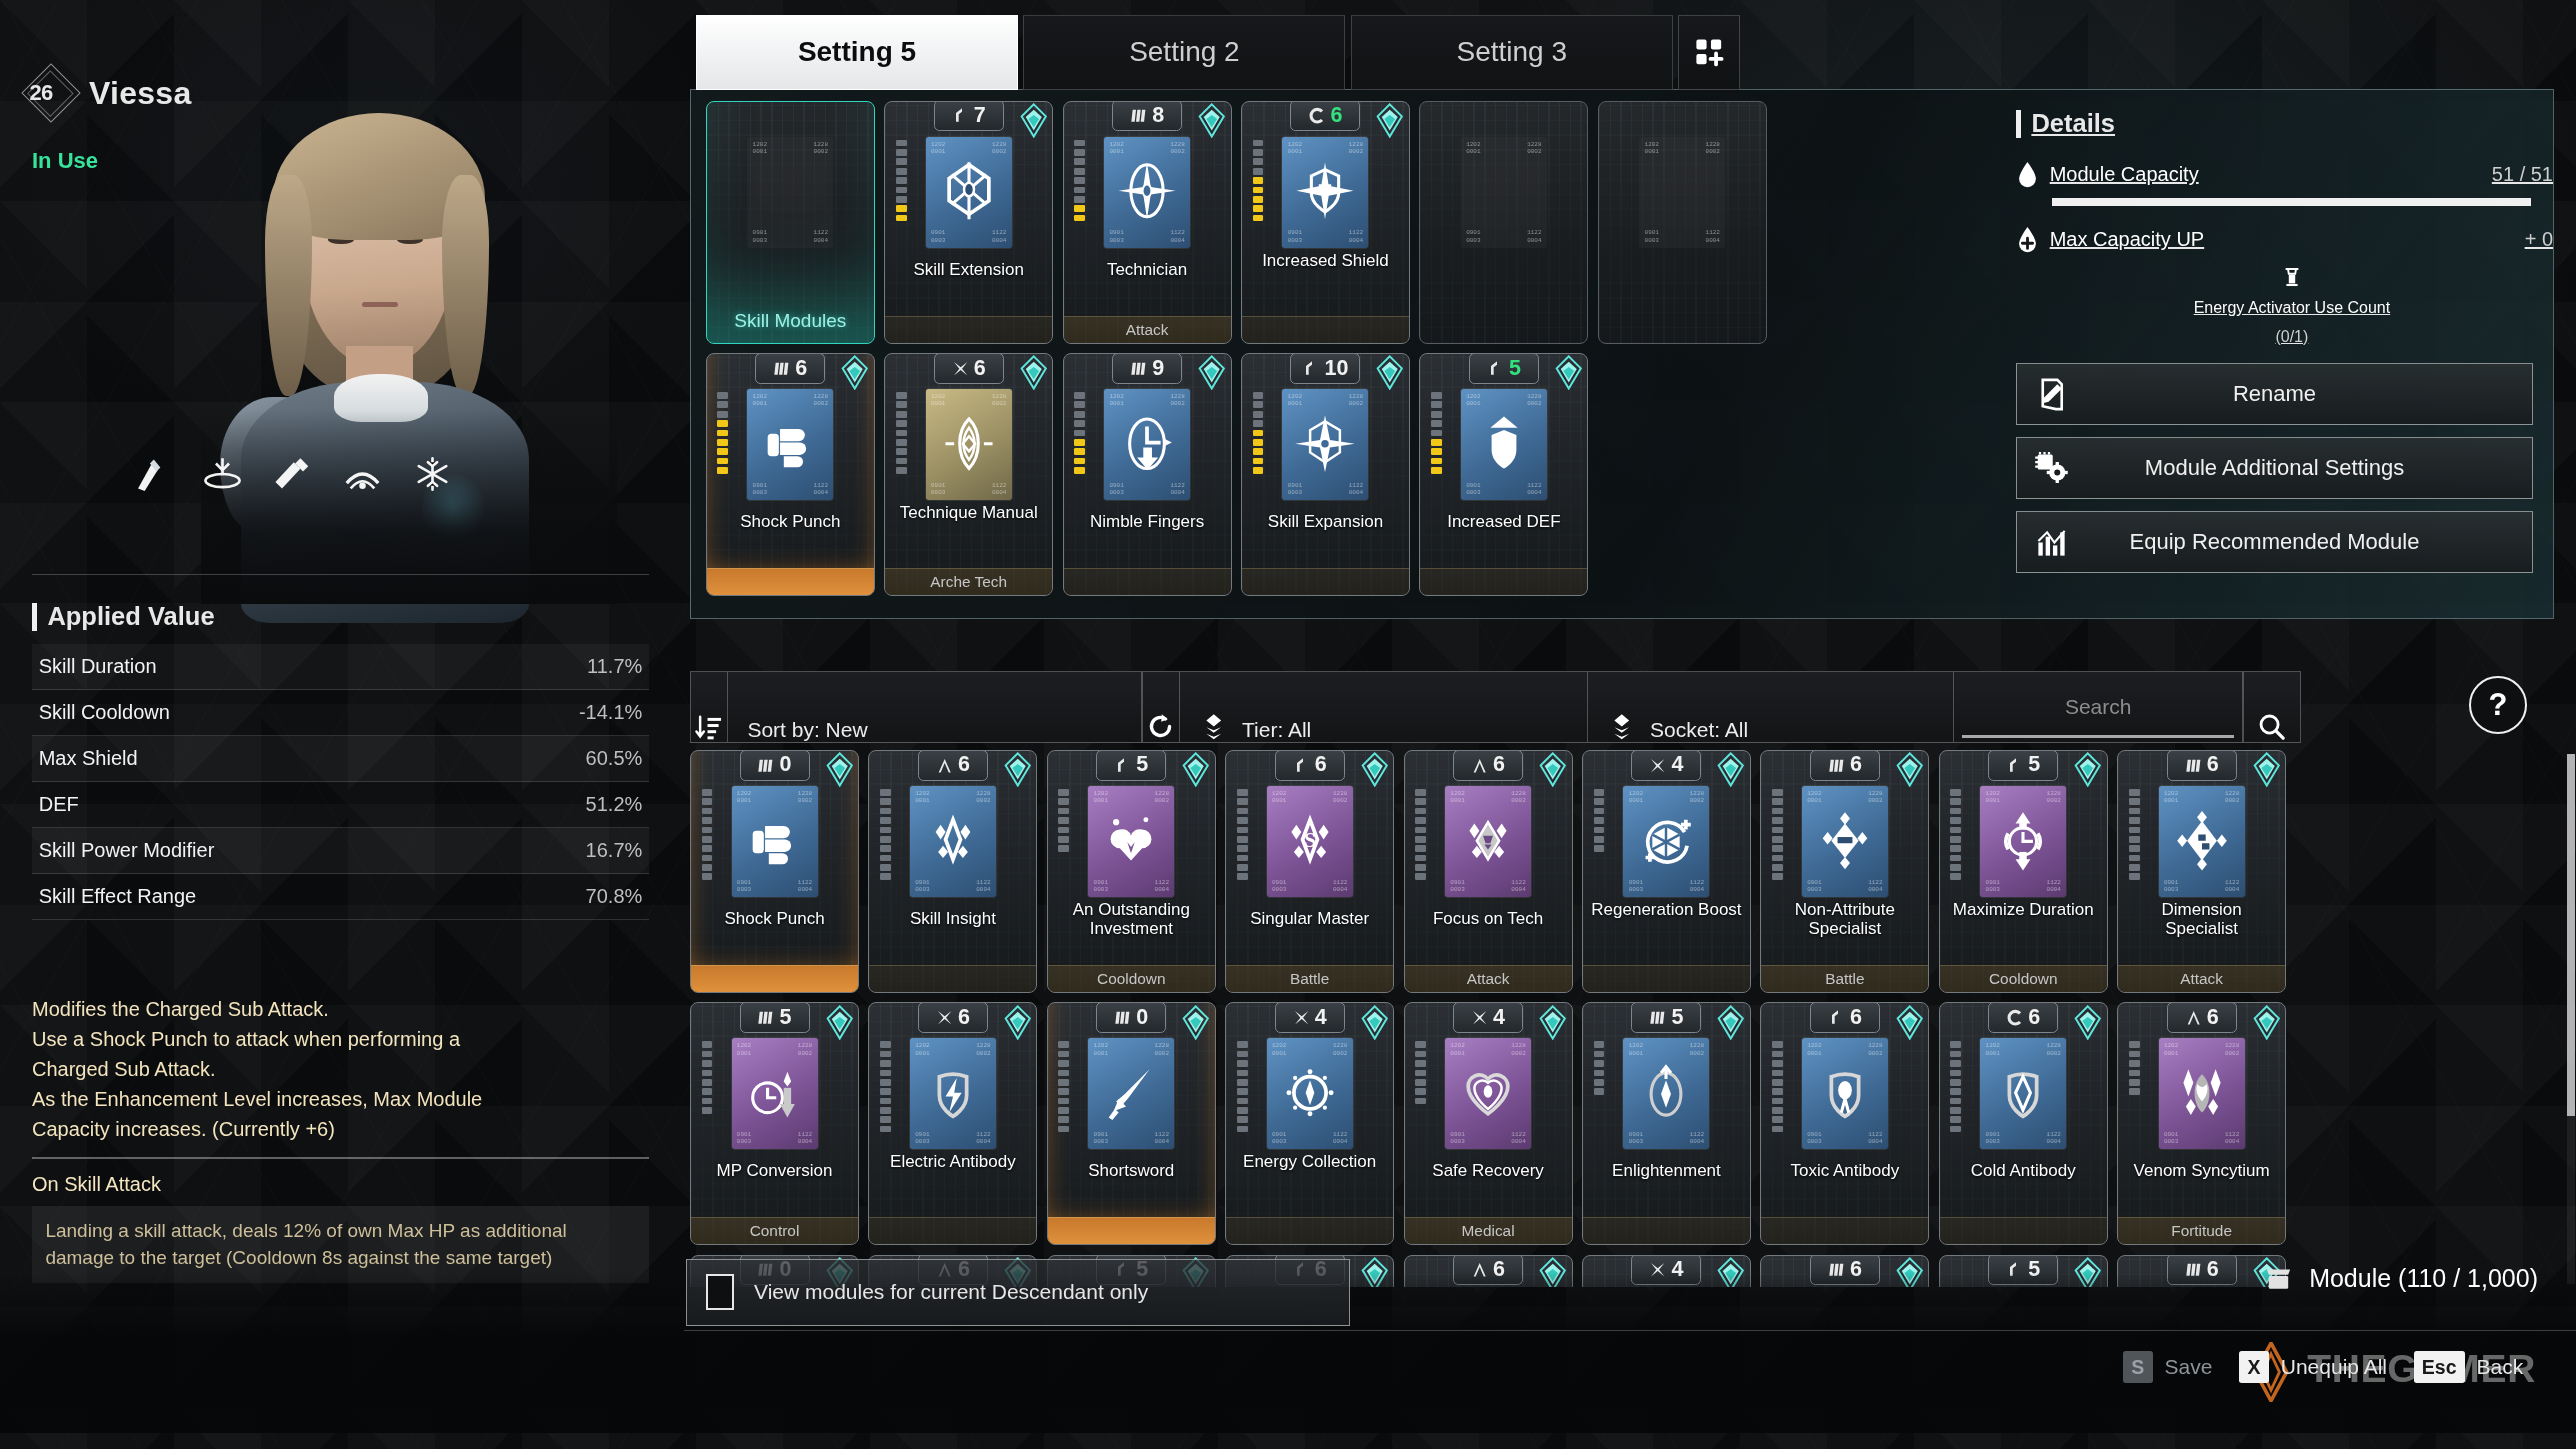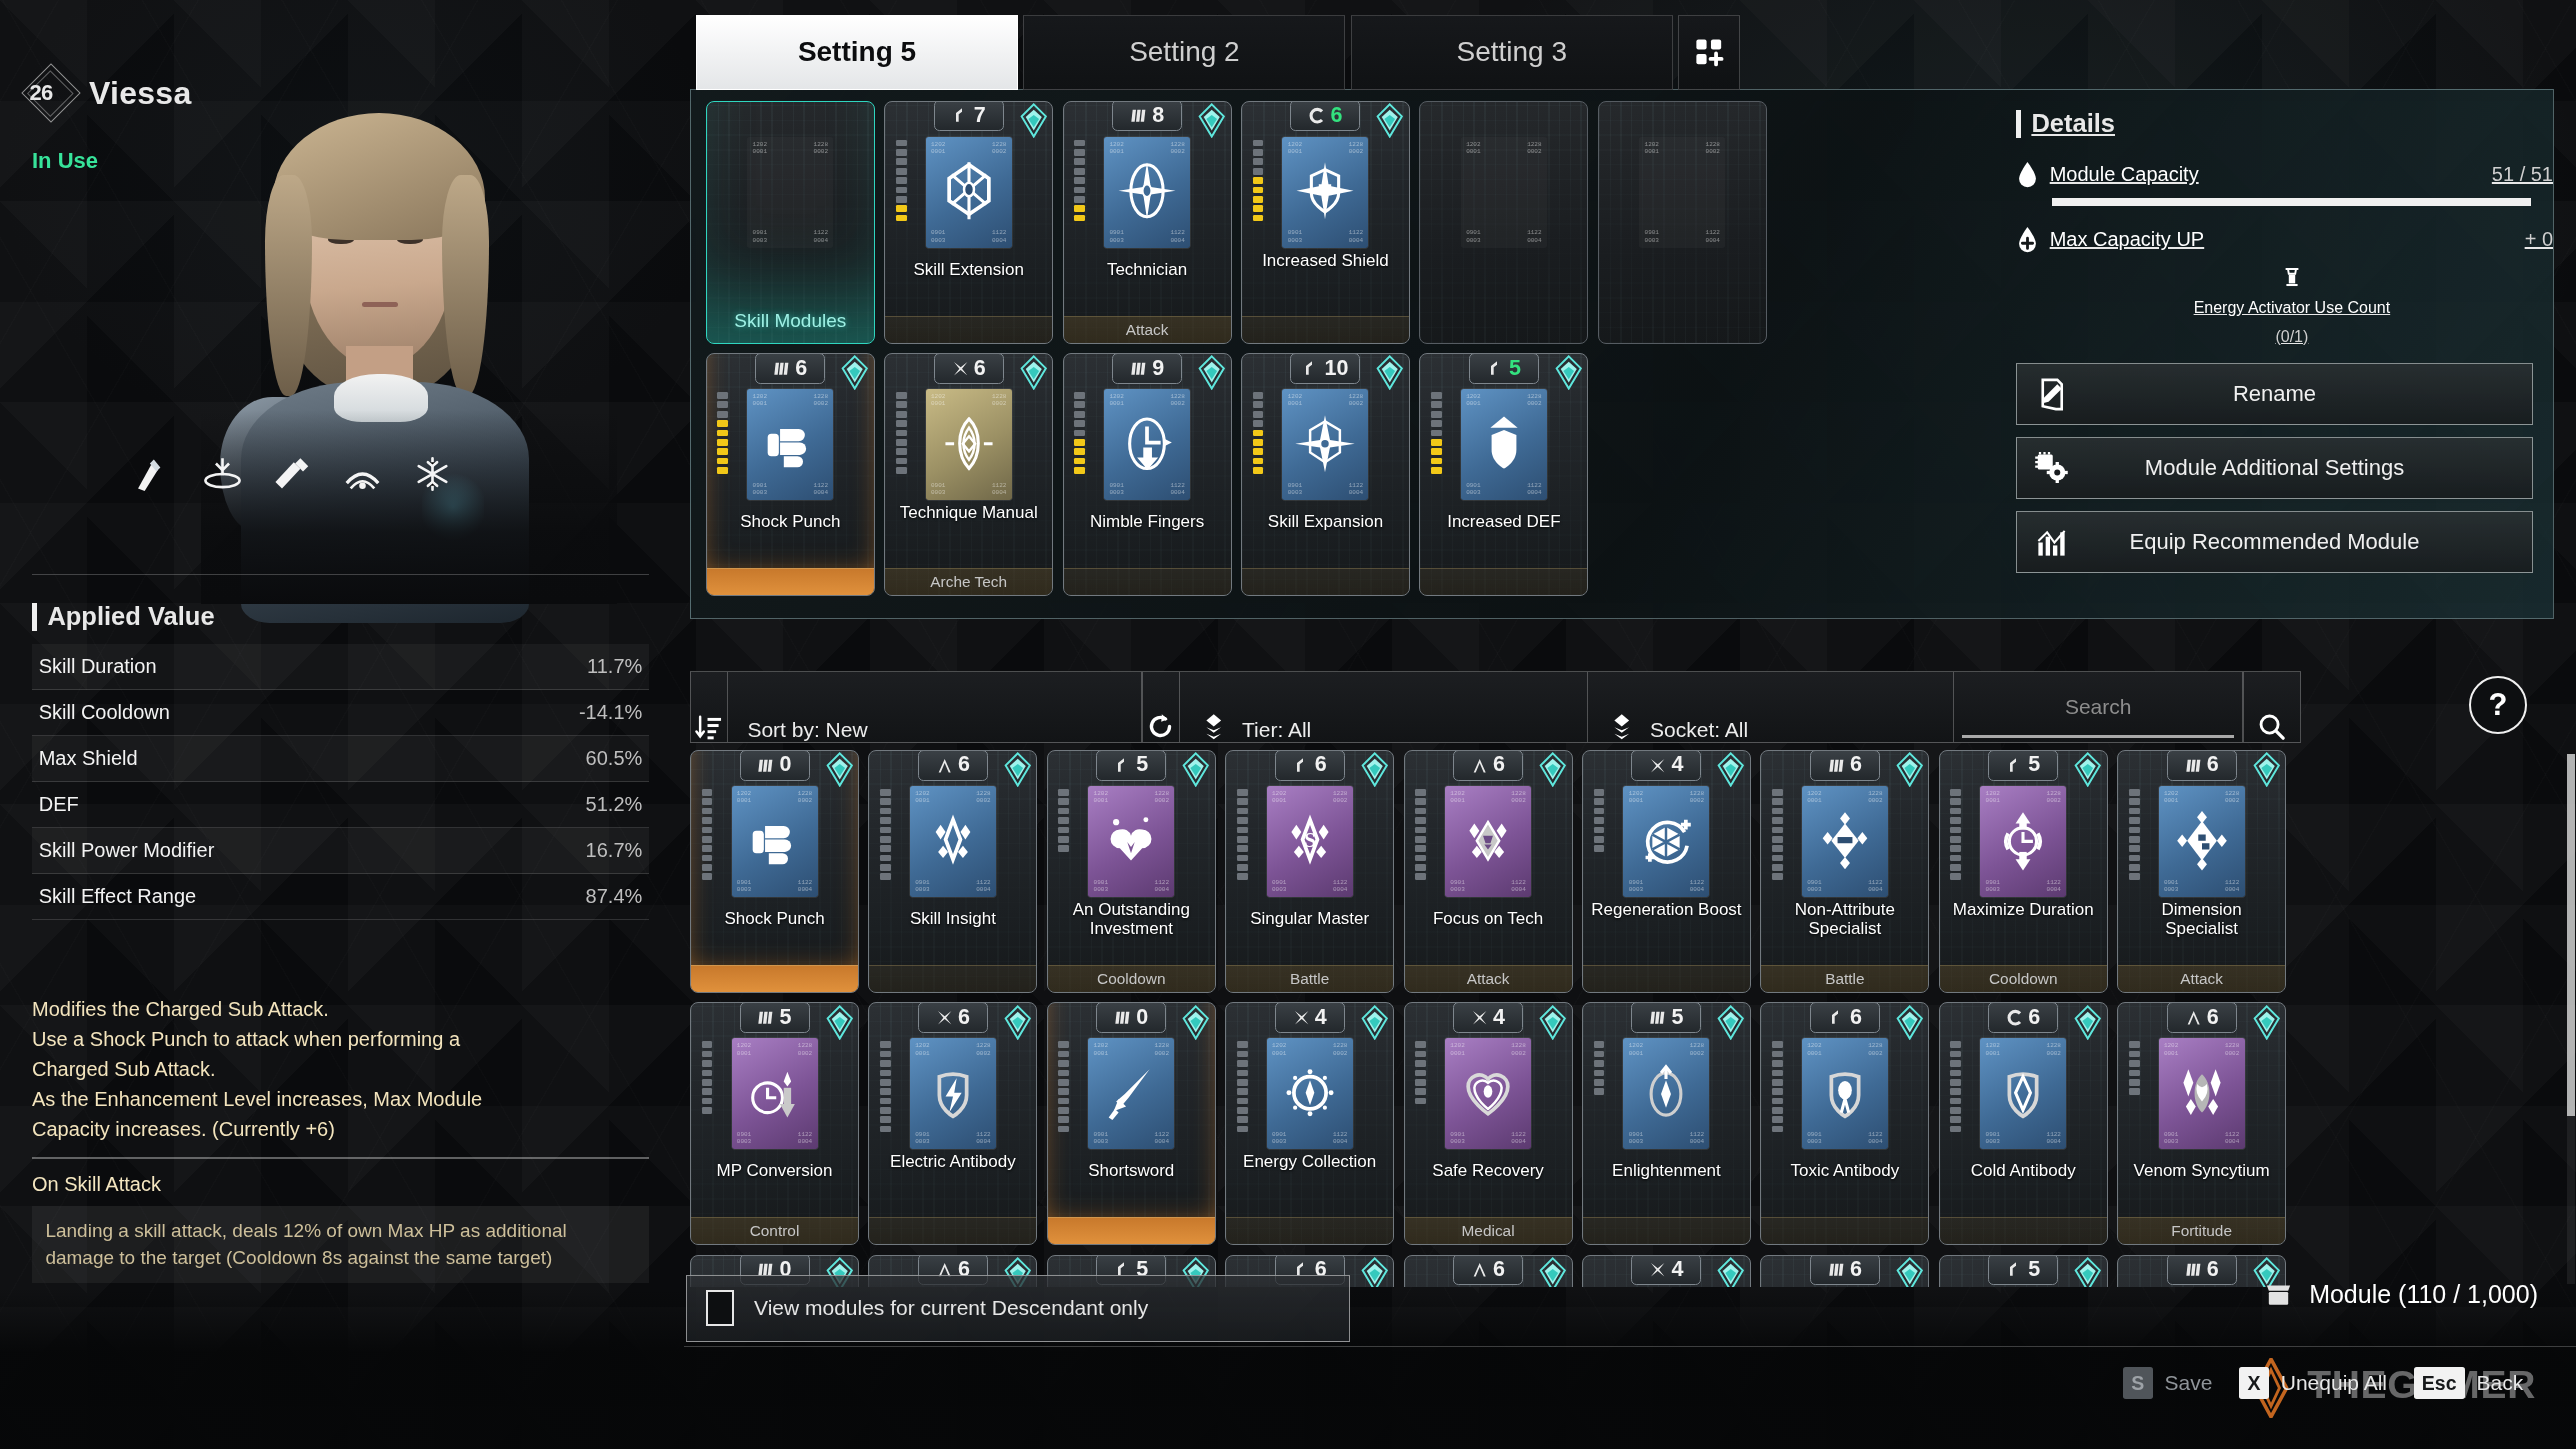--- a/index.html
+++ b/index.html
@@ -293,21 +293,21 @@
   .inv-grid{ display:flex; flex-direction:column; gap:9.4px; }
   .inv-rowline{ display:flex; gap:9.4px; }
   .scrollbar{
     position:absolute; right:1.3px; top:754px; width:8px; height:530px;
     background:rgba(255,255,255,.07); z-index:6;
   }
   .scrollthumb{ position:absolute; top:0; left:0; width:8px; height:362px; background:rgba(230,230,230,.75);}
 
   
   .bottom{
-    position:absolute; left:0; bottom:0; width:2576px; height:161px; z-index:7;
+    position:absolute; left:0; bottom:16px; width:2576px; height:161px; z-index:7;
     background:linear-gradient(180deg, rgba(8,9,10,.0), rgba(6,7,8,.95) 40%);
   }
   .bot-line{ position:absolute; left:684px; right:0; top:58px; height:0.7px; background:rgba(255,255,255,.22);}
   .viewonly{
     position:absolute; left:686px; top:-13.4px; width:664px; height:67px;
     display:flex; align-items:center; gap:20px; padding-left:19px;
     background:linear-gradient(180deg, rgba(45,48,52,.75), rgba(26,29,32,.85));
     border:0.7px solid rgba(255,255,255,.5); font-size:21px; color:#e6e6e6;
   }
   .cbox{ width:28px; height:36px; border:2px solid #e6e6e6; background:#0d0f11; flex:none;}
@@ -420,21 +420,21 @@
       <div class="stat-row">
         <span class="k">DEF</span>
         <span class="v">51.2%</span>
       </div>
       <div class="stat-row">
         <span class="k">Skill Power Modifier</span>
         <span class="v">16.7%</span>
       </div>
       <div class="stat-row">
         <span class="k">Skill Effect Range</span>
-        <span class="v">87.4%</span>
+        <span class="v">70.8%</span>
       </div>
     </div>
   </div>
 
   <div class="desc">
     <p>Modifies the Charged Sub Attack.</p>
     <p>Use a Shock Punch to attack when performing a</p>
     <p>Charged Sub Attack.</p>
     <p>As the Enhancement Level increases, Max Module</p>
     <p>Capacity increases. (Currently +6)</p>

